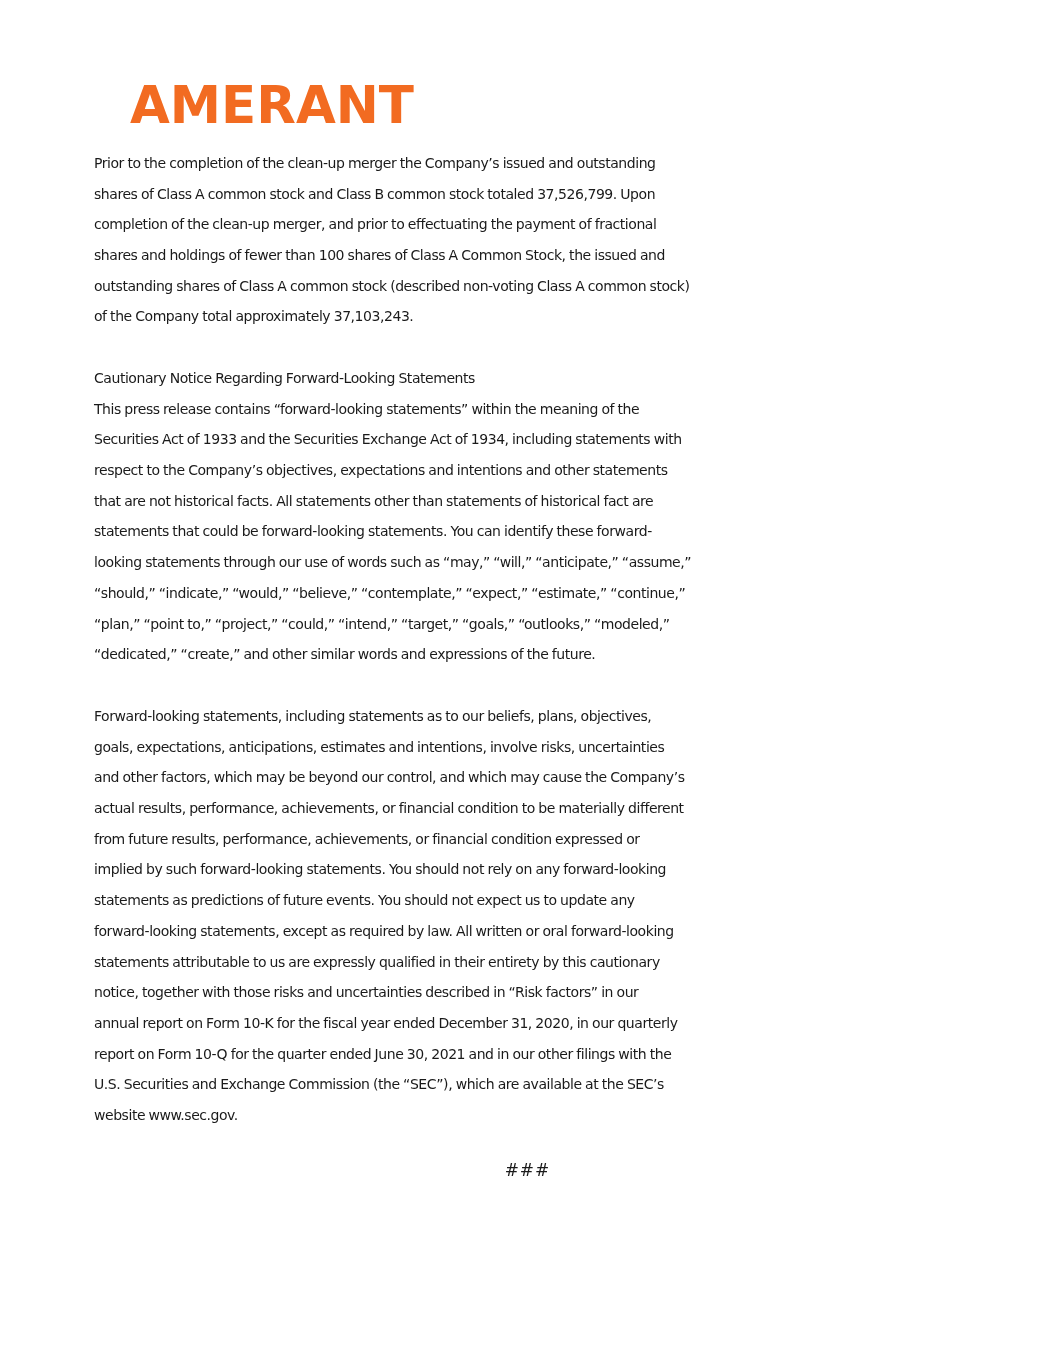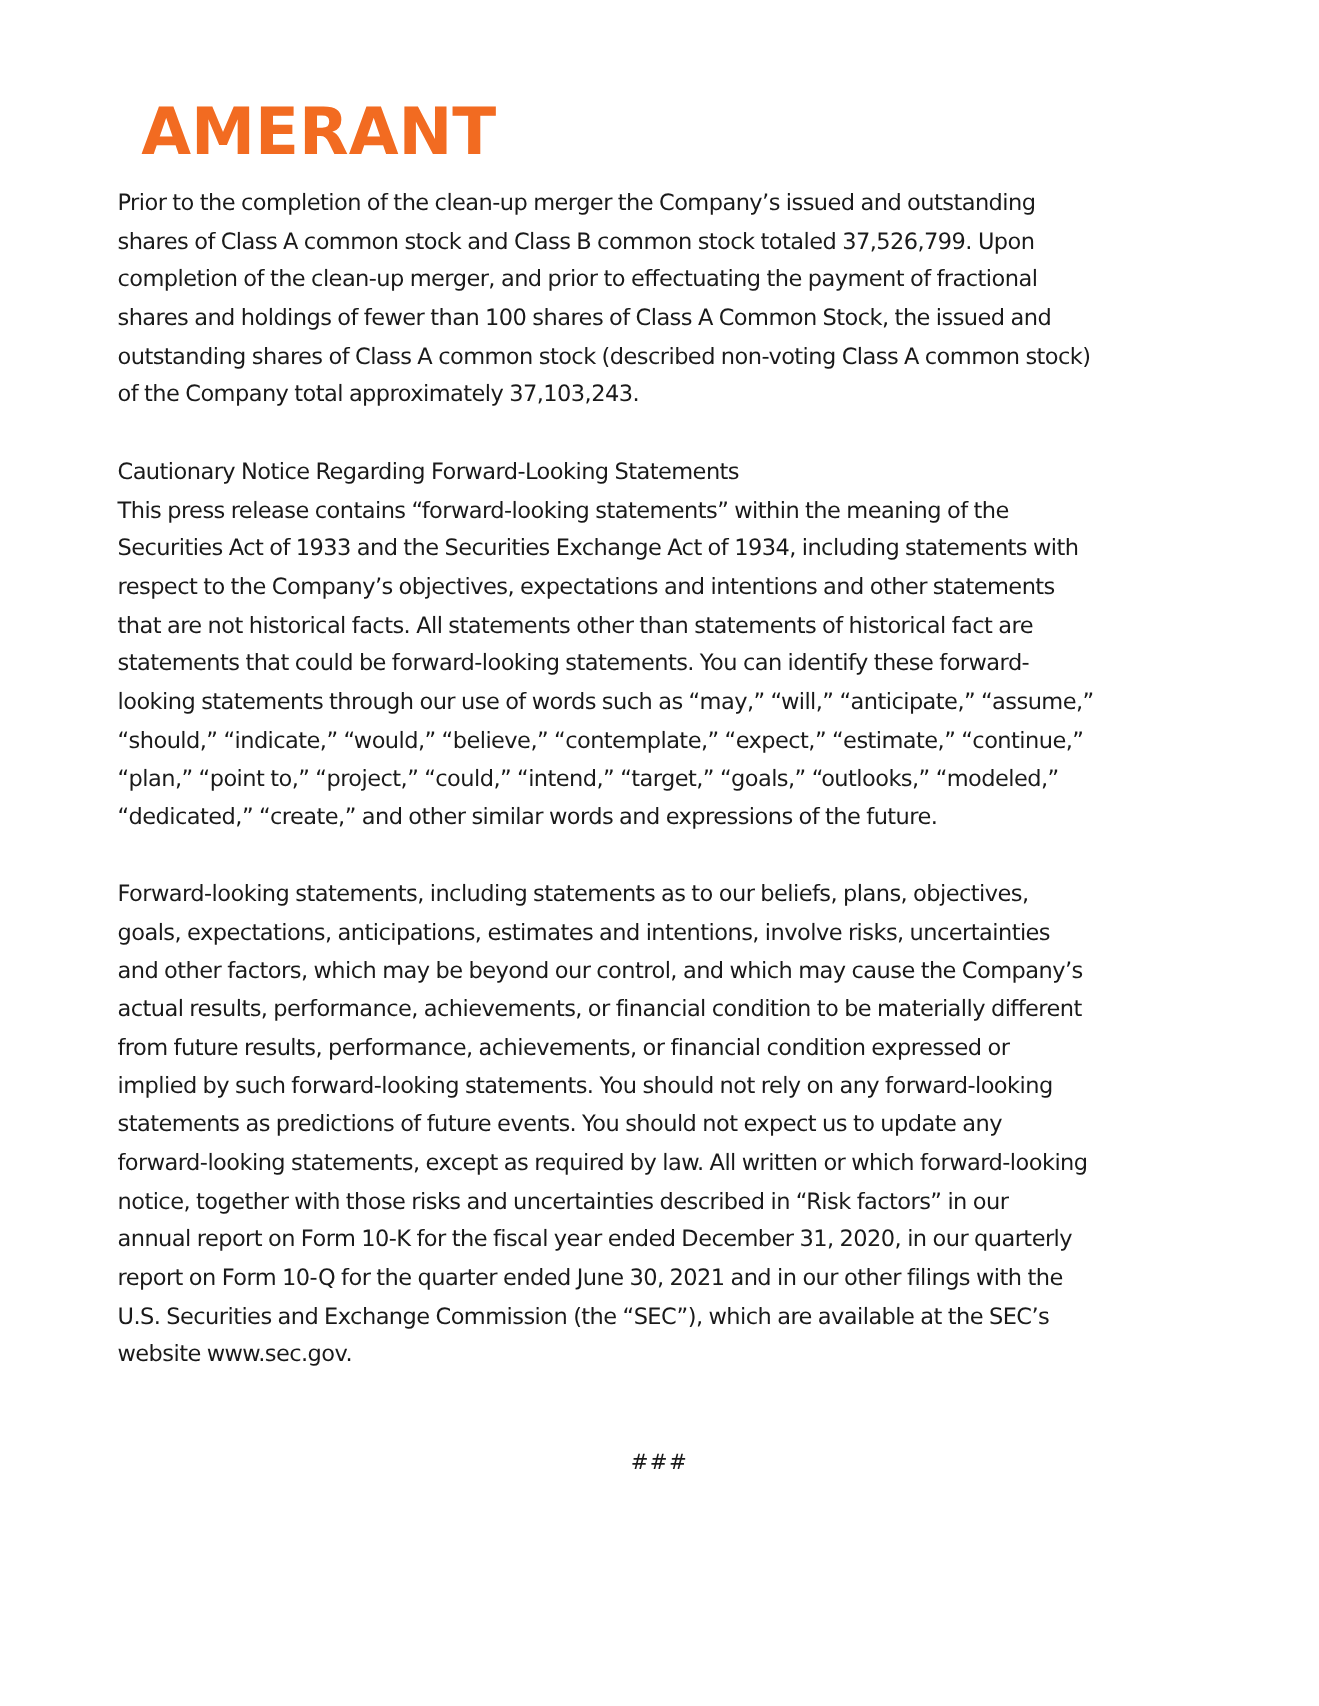--- a/index.html
+++ b/index.html
@@ -1,24 +1,24 @@
 <!DOCTYPE html>
 <html><head>
   <meta charset="utf-8">
   <style>
     html, body { margin: 0; padding: 0; background: #ffffff; }
     body { width: 1055px; height: 1365px; position: relative; overflow: hidden; }
     .logo {
-      position: absolute; left: 113px; top: 78px; width: 286px; height: 52px;
+      position: absolute; left: 130px; top: 78px; width: 286px; height: 52px;
     }
     .logo svg { width: 100%; height: 100%; display: block; }
     .text-block {
       position: absolute; left: 94px; width: 880px;
       font-family: "DejaVu Sans", sans-serif;
-      font-size: 18px; color: #1a1a1a;
+      font-size: 14px; color: #1a1a1a;
       letter-spacing: -0.45px; word-spacing: -0.5px;
     }
     .line { height: 30.7px; line-height: 30.7px; white-space: nowrap; }
     .heading { font-weight: normal; }
     .p1 { top: 148px; }
     .p2 { top: 363px; }
     .p3 { top: 701px; }
     .end-mark {
       position: absolute; left: 0; width: 1055px; top: 1160px; text-align: center;
       font-family: "DejaVu Sans", sans-serif; font-size: 17px; color: #1a1a1a;
@@ -57,21 +57,22 @@
 </div>
 
 <div class="text-block p3">
   <div class="line">Forward-looking statements, including statements as to our beliefs, plans, objectives,</div>
   <div class="line">goals, expectations, anticipations, estimates and intentions, involve risks, uncertainties</div>
   <div class="line">and other factors, which may be beyond our control, and which may cause the Company’s</div>
   <div class="line">actual results, performance, achievements, or financial condition to be materially different</div>
   <div class="line">from future results, performance, achievements, or financial condition expressed or</div>
   <div class="line">implied by such forward-looking statements. You should not rely on any forward-looking</div>
   <div class="line">statements as predictions of future events. You should not expect us to update any</div>
-  <div class="line">forward-looking statements, except as required by law. All written or which forward-looking</div>
+  <div class="line">forward-looking statements, except as required by law. All written or oral forward-looking</div>
+  <div class="line">statements attributable to us are expressly qualified in their entirety by this cautionary</div>
   <div class="line">notice, together with those risks and uncertainties described in “Risk factors” in our</div>
   <div class="line">annual report on Form 10-K for the fiscal year ended December 31, 2020, in our quarterly</div>
   <div class="line">report on Form 10-Q for the quarter ended June 30, 2021 and in our other filings with the</div>
   <div class="line">U.S. Securities and Exchange Commission (the “SEC”), which are available at the SEC’s</div>
   <div class="line">website www.sec.gov.</div>
 </div>
 
 <div class="end-mark">###</div>
 
 </body></html>

